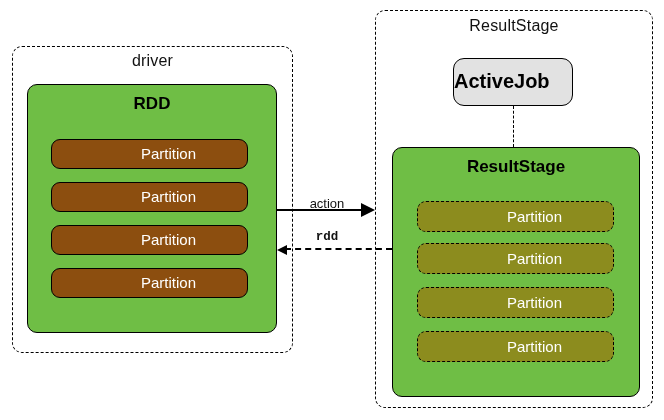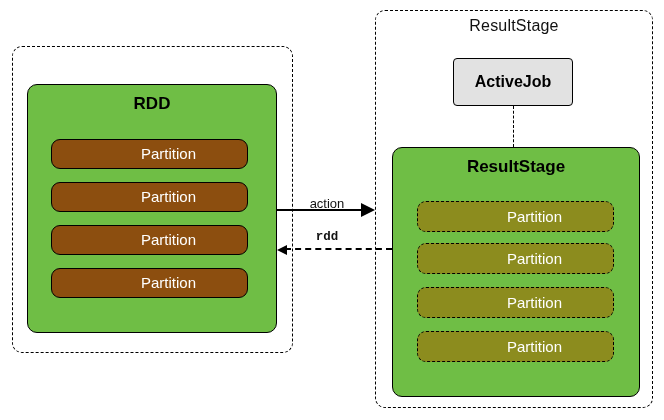--- a/index.html
+++ b/index.html
@@ -66,25 +66,25 @@
   .partition.olive {
     background: var(--partition-olive, #8C8C1E);
     border: 1.5px dashed #000000;
     height: 31px;
     line-height: 29px;
   }
 
   .activejob {
     background: var(--activejob-gray, #E2E2E2);
     border: 1.5px solid #000000;
-    border-radius: 4px;
+    border-radius: 11px;
     box-sizing: border-box;
-    text-align: center;
+    text-align: left;
     font-weight: bold;
-    font-size: 16px;
+    font-size: 20px;
     color: #000000;
     line-height: 45px;
   }
 
   .vconnector {
     width: 0;
     border-left: 1.5px dashed #000000;
   }
 
   .hline-solid {
@@ -117,20 +117,21 @@
     font-size: 12.5px;
     font-weight: bold;
   }
 </style>
 </head>
 <body>
 
 <div class="canvas">
 
   <div class="group abs" style="left:12px; top:46px; width:281px; height:307px;"></div>
+  <div class="group-title abs" style="left:12px; top:52px; width:281px;">driver</div>
 
   <div class="green-box abs" style="left:27px; top:84px; width:250px; height:249px;">
     <div class="box-title" style="top:9px;">RDD</div>
     <div class="partition brown" style="left:23px; top:54px;  width:197px;">Partition</div>
     <div class="partition brown" style="left:23px; top:97px;  width:197px;">Partition</div>
     <div class="partition brown" style="left:23px; top:140px; width:197px;">Partition</div>
     <div class="partition brown" style="left:23px; top:183px; width:197px;">Partition</div>
   </div>
 
   <div class="group abs" style="left:375px; top:10px; width:278px; height:398px;"></div>

